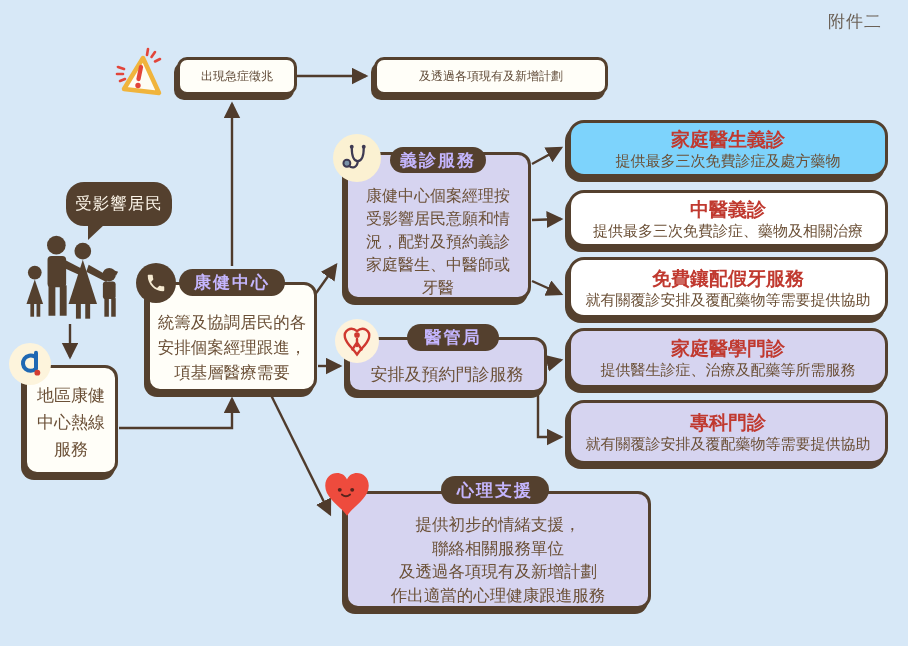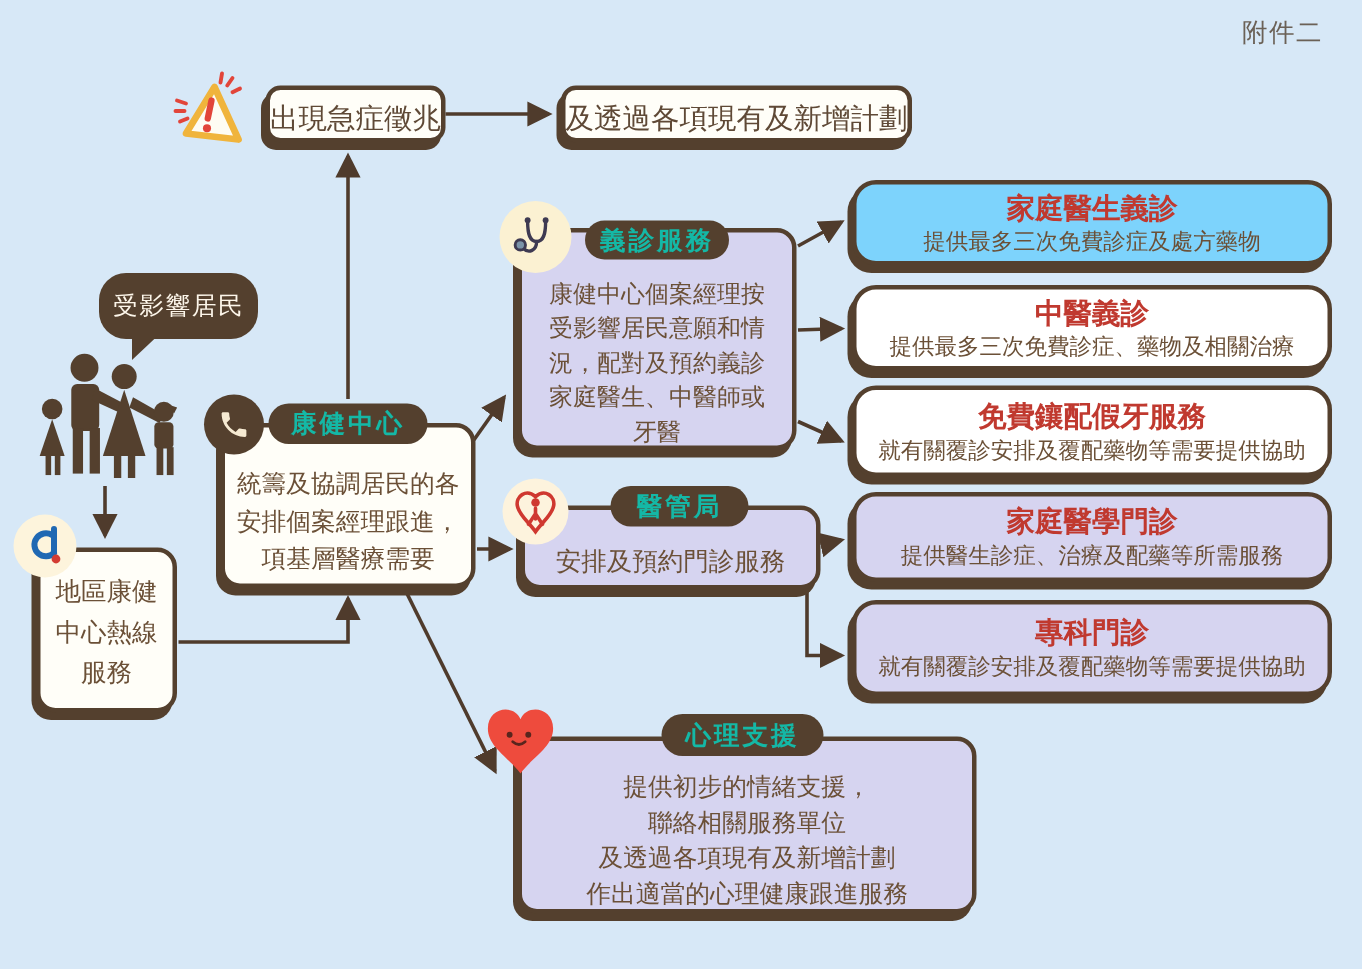--- a/index.html
+++ b/index.html
@@ -5,25 +5,25 @@
   html,body{margin:0;padding:0;background:#d7e8f7;}
   .canvas{position:relative;width:908px;height:646px;background:#d7e8f7;overflow:hidden;
           font-family:"DejaVu Sans","Liberation Sans",sans-serif;color:#6b5037;}
   .arrows{position:absolute;left:0;top:0;z-index:1;}
   .box{position:absolute;box-sizing:border-box;border:3px solid #54402e;border-radius:13px;
        background:#fffef8;box-shadow:-3px 5px 0 0 #54402e;z-index:2;text-align:center;}
   .lav{background:#d6d4f0;}
   .cream{background:#7dd3fc;}
   .cream2{background:#ffffff;}
   .pill{position:absolute;box-sizing:border-box;background:#54402e;border-radius:15px;z-index:3;
-        color:#14b8a6;font-weight:bold;font-size:17px;letter-spacing:2px;
+        color:#c4b5fd;font-weight:bold;font-size:17px;letter-spacing:2px;
         display:flex;align-items:center;justify-content:center;}
   .circ{position:absolute;border-radius:50%;z-index:4;display:flex;align-items:center;justify-content:center;}
   .annex{position:absolute;right:26px;top:10px;font-size:17px;color:#6b6157;z-index:2;letter-spacing:1px;}
-  .simplebox{font-size:19px;color:#5f4936;display:flex;align-items:flex-end;justify-content:center;}
+  .simplebox{font-size:12px;color:#5f4936;display:flex;align-items:center;justify-content:center;}
   .bubble{position:absolute;left:22px;top:182px;width:106px;height:44px;background:#54402e;border-radius:18px;
           color:#fdf6ea;font-size:16.5px;display:flex;align-items:center;justify-content:center;z-index:2;letter-spacing:1px;margin-left:44px;}
   .bubble:after{content:"";position:absolute;left:22px;bottom:-14px;width:0;height:0;
           border-top:16px solid #54402e;border-right:17px solid transparent;}
   .bodytext{font-size:16px;line-height:23px;}
   .svc{display:flex;flex-direction:column;align-items:center;justify-content:center;left:568px;width:320px;border-radius:16px;}
   .svc .t{color:#c0392f;font-weight:bold;font-size:19px;line-height:24px;}
   .svc .d{color:#6b5037;font-size:15px;line-height:20px;}
   .fig{position:absolute;z-index:4;}
 </style>

